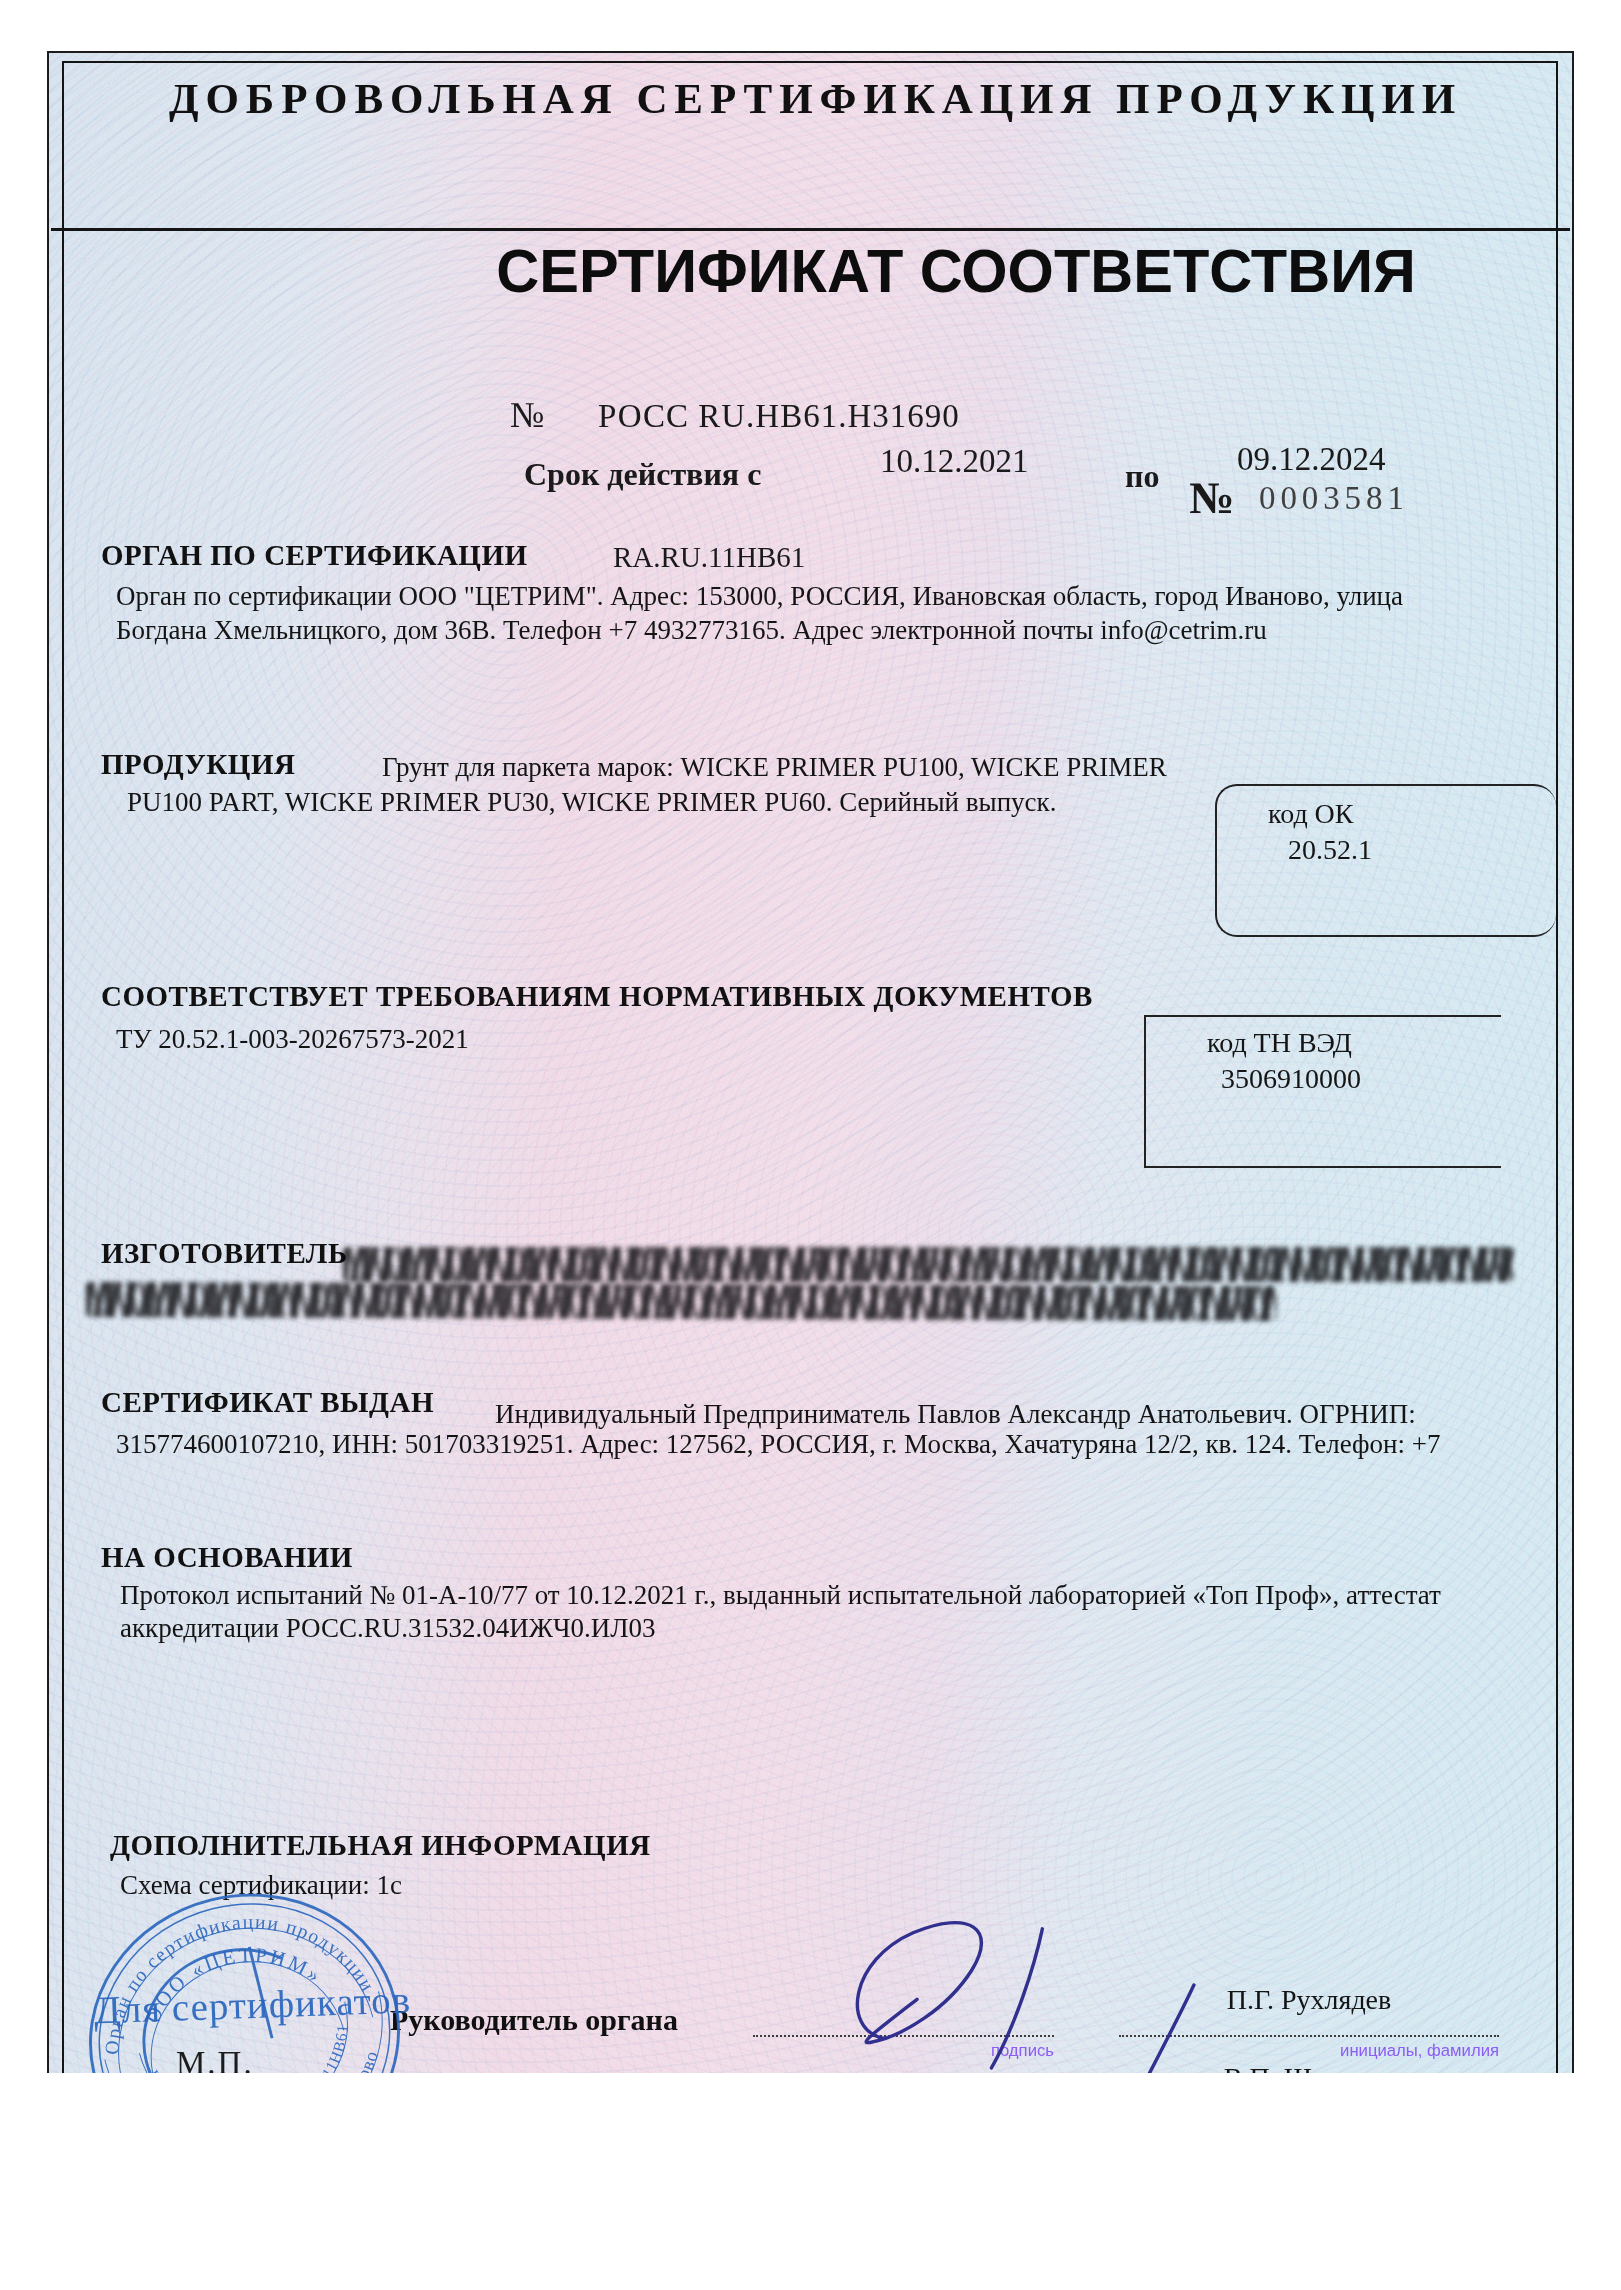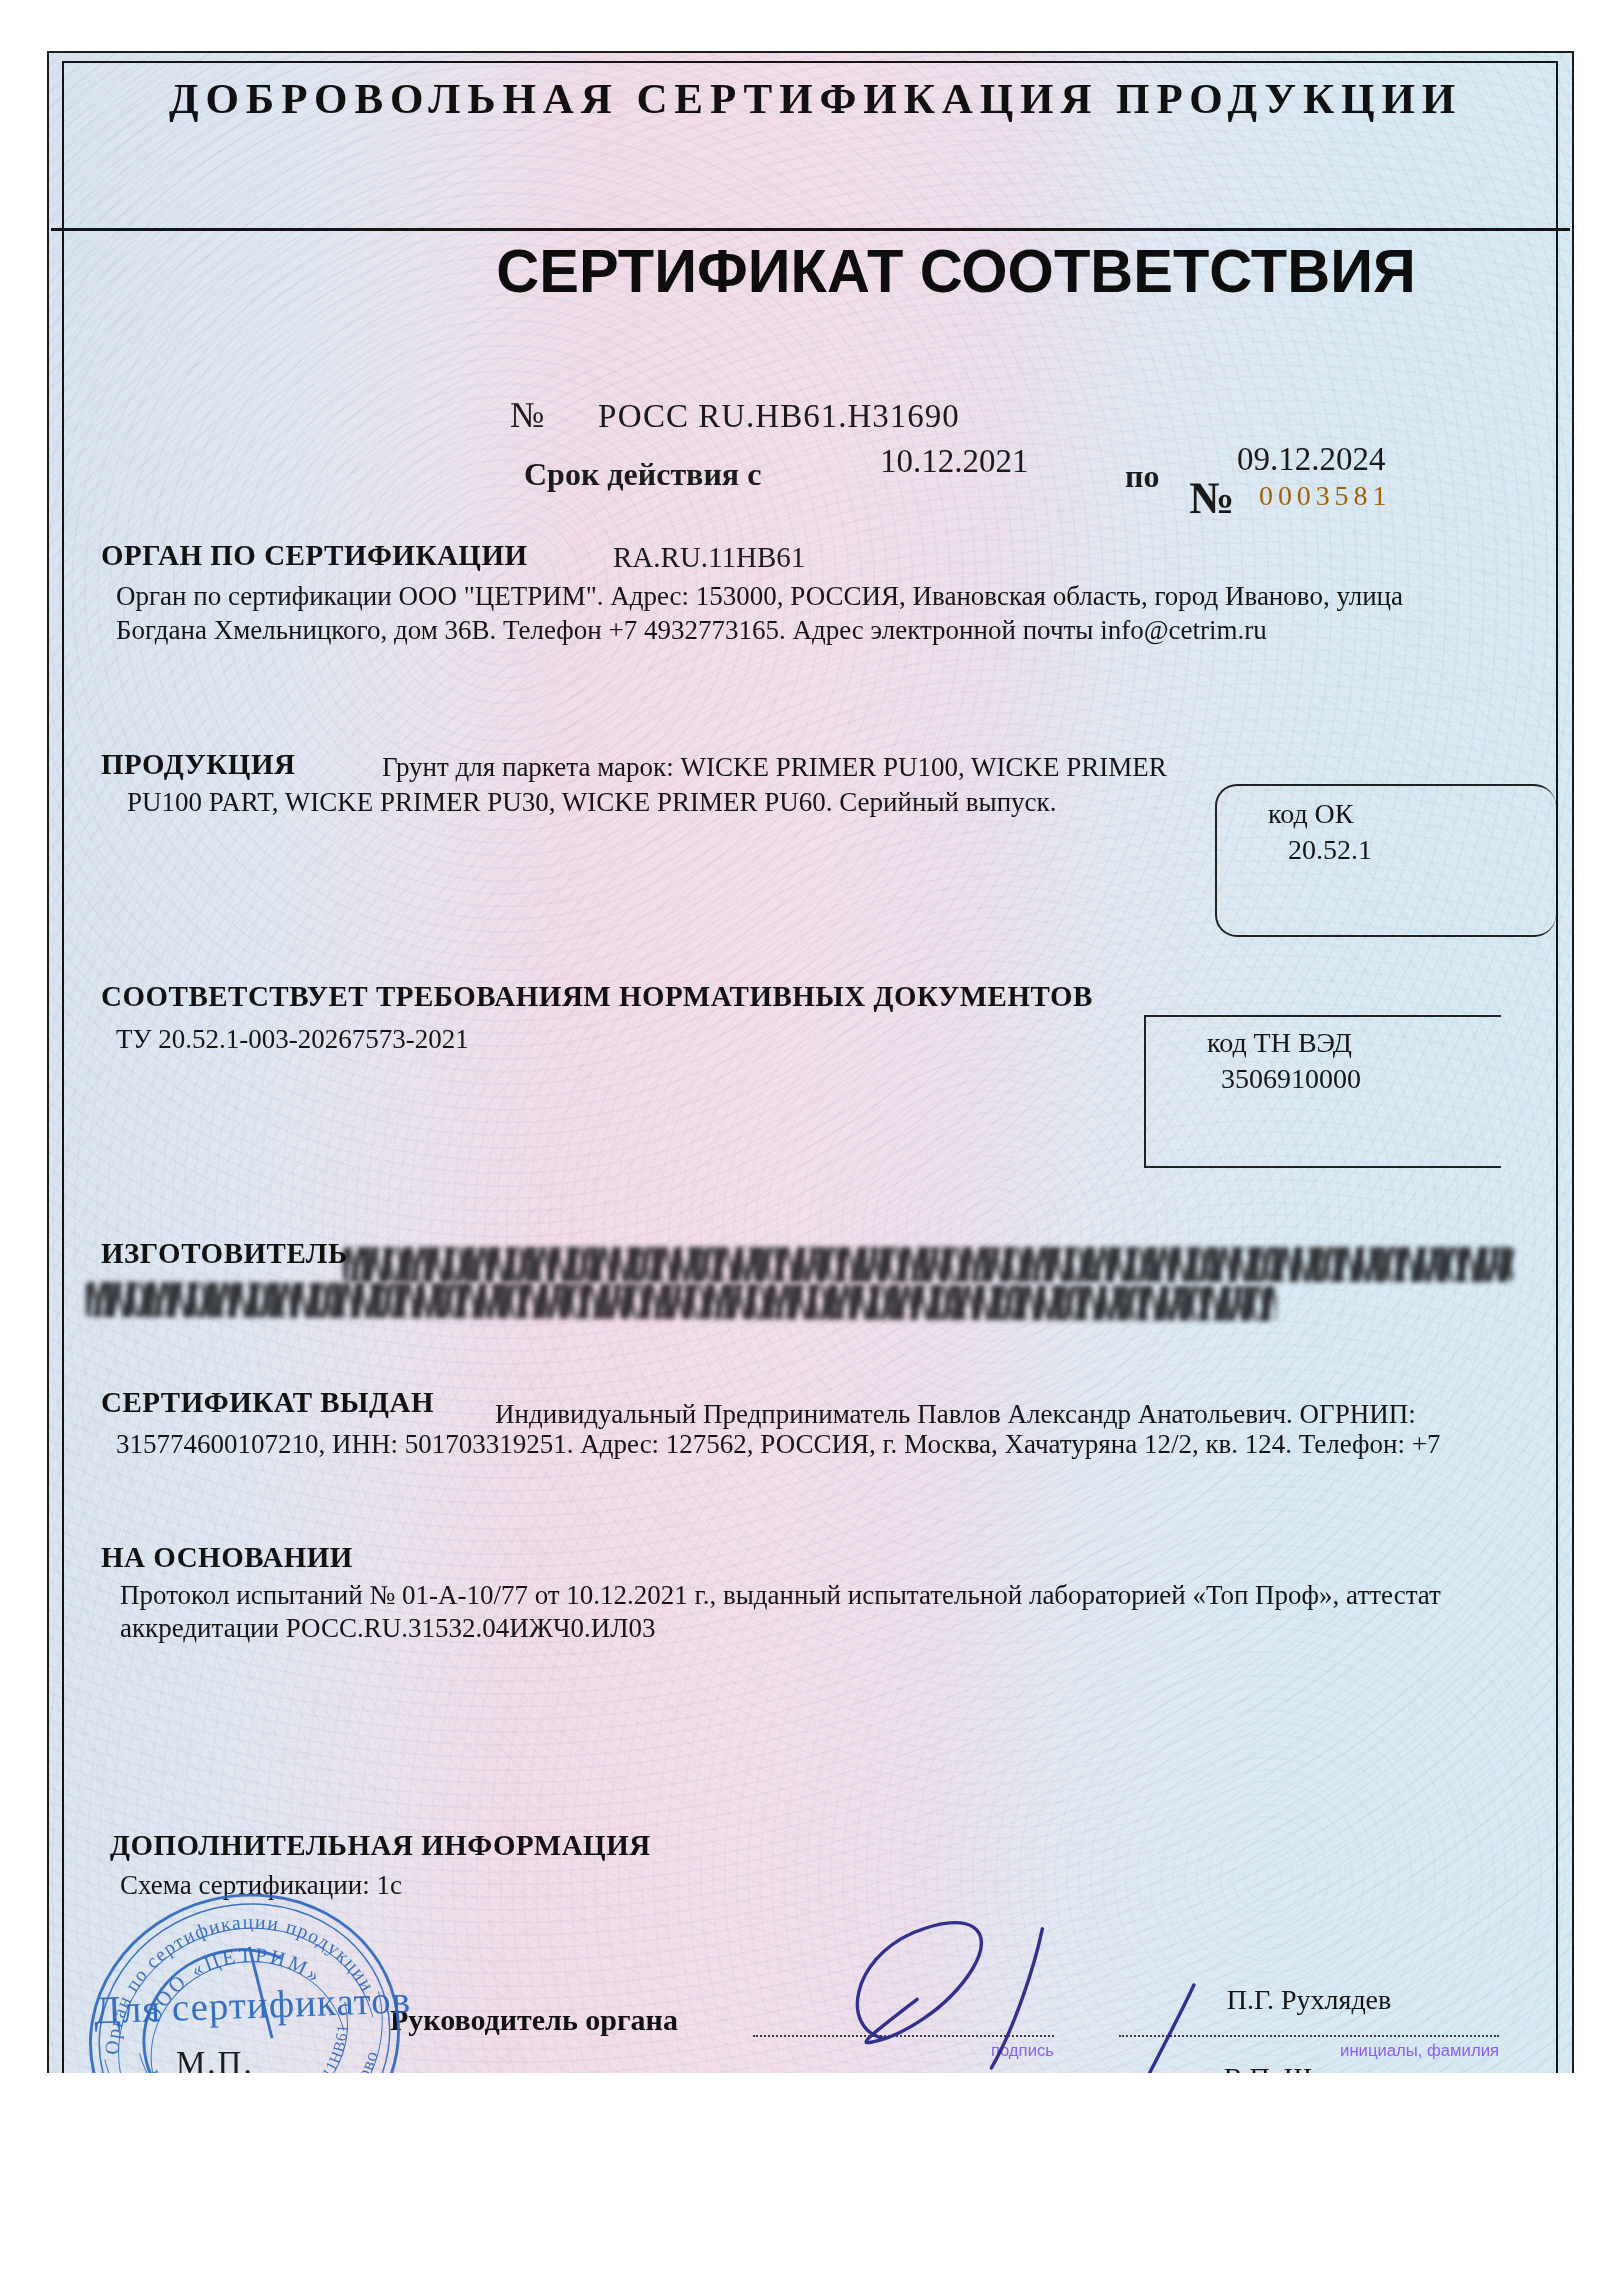--- a/index.html
+++ b/index.html
@@ -19,21 +19,21 @@
   .frame-inner{left:62px;top:61px;width:1492px;height:2122px;border:2.9px solid #141414;}
   .hdr-sep{left:51px;top:228px;width:1519px;height:2.9px;background:#141414;}
   .hdr-title{left:169px;top:74px;font-size:43px;font-weight:700;letter-spacing:6.9px;color:#111;}
   .main-title{left:412px;top:235px;width:1088px;text-align:center;
       font-family:"Liberation Sans","DejaVu Sans",sans-serif;font-weight:700;
       font-size:62px;letter-spacing:0px;transform:scaleX(0.96);transform-origin:center;color:#0d0d0d;}
   .serif33{font-size:32px;}
   .b{font-weight:700;}
   .sec-title{font-size:29px;font-weight:700;letter-spacing:0.5px;color:#111;}
   .body27{font-size:27px;color:#141414;}
-  .red-num{color:#a16207;font-size:28px;letter-spacing:4.9px;font-weight:500;}
+  .red-num{color:#404040;font-size:33px;letter-spacing:4.9px;font-weight:500;}
   .code-box{border:2px solid #222;border-right:none;}
   .code-label{font-size:28px;color:#151515;}
   .dline{border-bottom:2px dotted #3c3c3c;height:0;}
   .cap{font-family:"Liberation Sans","DejaVu Sans",sans-serif;font-size:16.7px;color:#8b5cf6;text-align:right;}
   .name{font-size:28px;text-align:center;color:#141414;}
   .role{font-size:30px;font-weight:700;color:#101010;}
   .footer-line{font-size:33px;color:#141414;letter-spacing:1px;}
   .redact{filter:blur(2.4px) contrast(1.1);opacity:.88;border-radius:4.9px;
     background:
       repeating-linear-gradient(104deg, rgba(20,20,22,.85) 0 5.9px, transparent 5.9px 14.7px),

